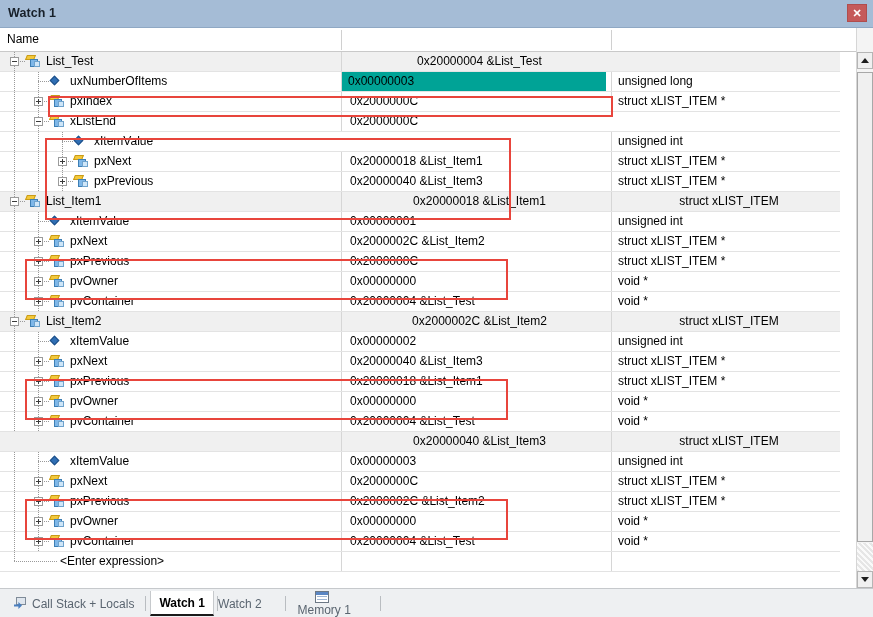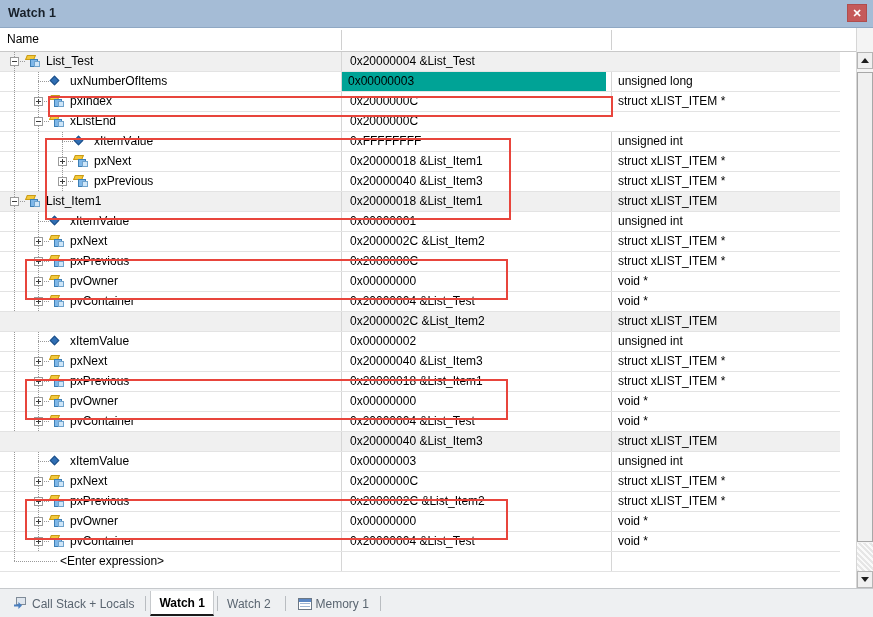--- a/index.html
+++ b/index.html
@@ -76,21 +76,21 @@
     width: 840px; height: 536px;
     overflow: hidden;
   }
   .row {
     position: relative;
     height: 20px;
     box-sizing: border-box;
     border-bottom: 1px solid #e3e3e3;
     background: #ffffff;
   }
-  .row.shaded { background: #f0f0f0; }
+  .row.shaded { background: #f0f0f0; text-align: center; }
   .cell-name {
     position: absolute; left: 0; top: 0;
     width: 341px; height: 19px;
     box-sizing: border-box;
     overflow: hidden;
     white-space: nowrap;
   }
   .cell-value {
     position: absolute; left: 341px; top: 0;
     width: 270px; height: 19px;
@@ -413,21 +413,20 @@
               <div class="tline-v" style="left: 14px;"></div>
               <div class="tline-v" style="left: 38px;"></div>
               <div class="tline-v" style="left: 62px;"></div>
               <div class="tline-h" style="left: 62px; width: 12px;"></div>
               <span class="ico-field" style="position: absolute; left: 74px;">
                 <span class="d"></span>
               </span>
               <span class="label" style="position: absolute; left: 94px; line-height: 19px;">xItemValue</span>
             </div>
           </div>
-          <div class="cell-value"><span class="vinner">0xFFFFFFFF</span></div>
           <div class="cell-type">unsigned int</div>
         </div>
         <div class="row">
           <div class="cell-name">
             <div class="name-inner">
               <div class="tline-v" style="left: 14px;"></div>
               <div class="tline-v" style="left: 38px;"></div>
               <div class="tline-v" style="left: 62px;"></div>
               <div class="tline-h" style="left: 62px; width: 12px;"></div>
               <div class="exp plus" style="left: 58px;"></div>
@@ -559,20 +558,33 @@
                 <span class="b1"></span>
                 <span class="b2"></span>
               </span>
               <span class="label" style="position: absolute; left: 70px; line-height: 19px;">pvContainer</span>
             </div>
           </div>
           <div class="cell-value"><span class="vinner">0x20000004 &amp;List_Test</span></div>
           <div class="cell-type">void *</div>
         </div>
         <div class="row shaded">
+          <div class="cell-name">
+            <div class="name-inner">
+              <div class="tline-v" style="left: 14px;"></div>
+              <div class="tline-h" style="left: 14px; width: 12px;"></div>
+              <div class="exp" style="left: 10px;"></div>
+              <span class="ico-struct" style="position: absolute; left: 26px;">
+                <span class="y"></span>
+                <span class="b1"></span>
+                <span class="b2"></span>
+              </span>
+              <span class="label" style="position: absolute; left: 46px; line-height: 19px;">List_Item2</span>
+            </div>
+          </div>
           <div class="cell-value"><span class="vinner">0x2000002C &amp;List_Item2</span></div>
           <div class="cell-type">struct xLIST_ITEM</div>
         </div>
         <div class="row">
           <div class="cell-name">
             <div class="name-inner">
               <div class="tline-v" style="left: 14px;"></div>
               <div class="tline-v" style="left: 38px;"></div>
               <div class="tline-h" style="left: 38px; width: 12px;"></div>
               <span class="ico-field" style="position: absolute; left: 50px;">
@@ -787,24 +799,24 @@
           <span class="sq"></span>
           <span class="ar"></span>
         </span>
         <span>Call Stack + Locals</span>
       </div>
       <div class="tab-div" style="left: 145.391px;"></div>
       <div class="tab active" style="left: 150.391px;">
         <span>Watch 1</span>
       </div>
       <div class="tab-div" style="left: 216.953px;"></div>
-      <div class="tab" style="left: 219px;">
+      <div class="tab" style="left: 210px;">
         <span>Watch 2</span>
       </div>
       <div class="tab-div" style="left: 284.531px;"></div>
-      <div class="tab" style="left: 289.531px;">
+      <div class="tab" style="left: 289.531px; flex-direction: column;">
         <span class="ico-memory"></span>
         <span>Memory 1</span>
       </div>
       <div class="tab-div" style="left: 379.875px;"></div>
     </div>
 
 </div>
 
 </body></html>

